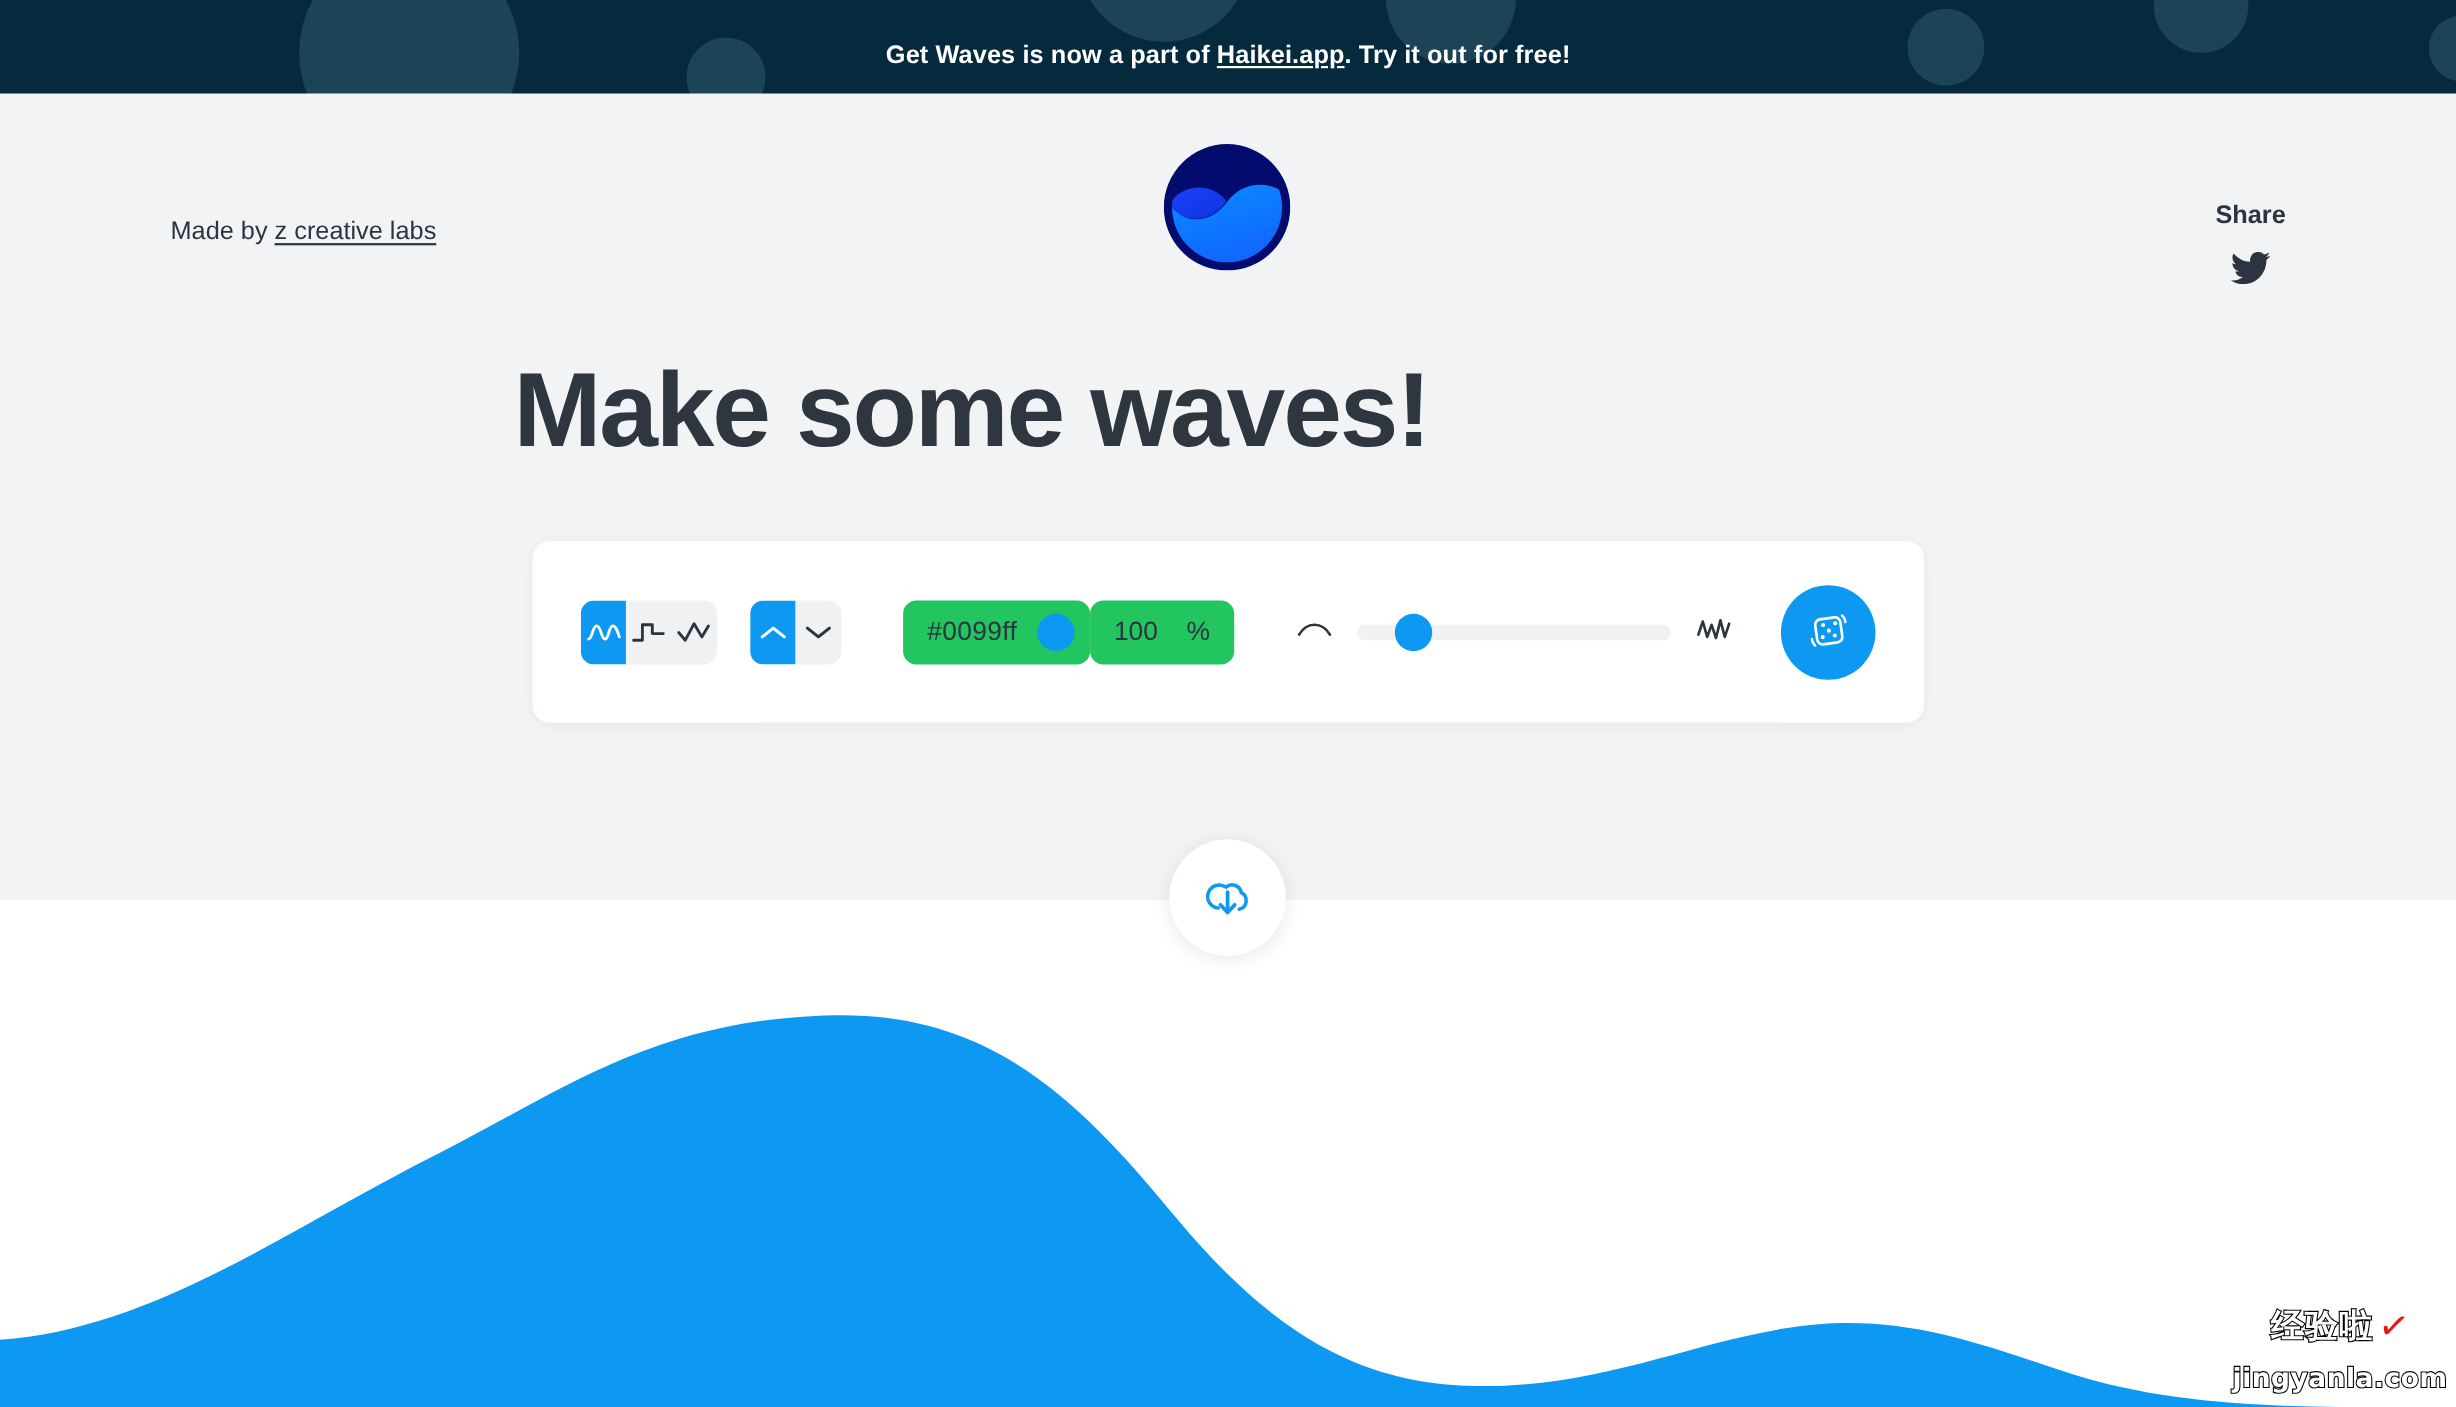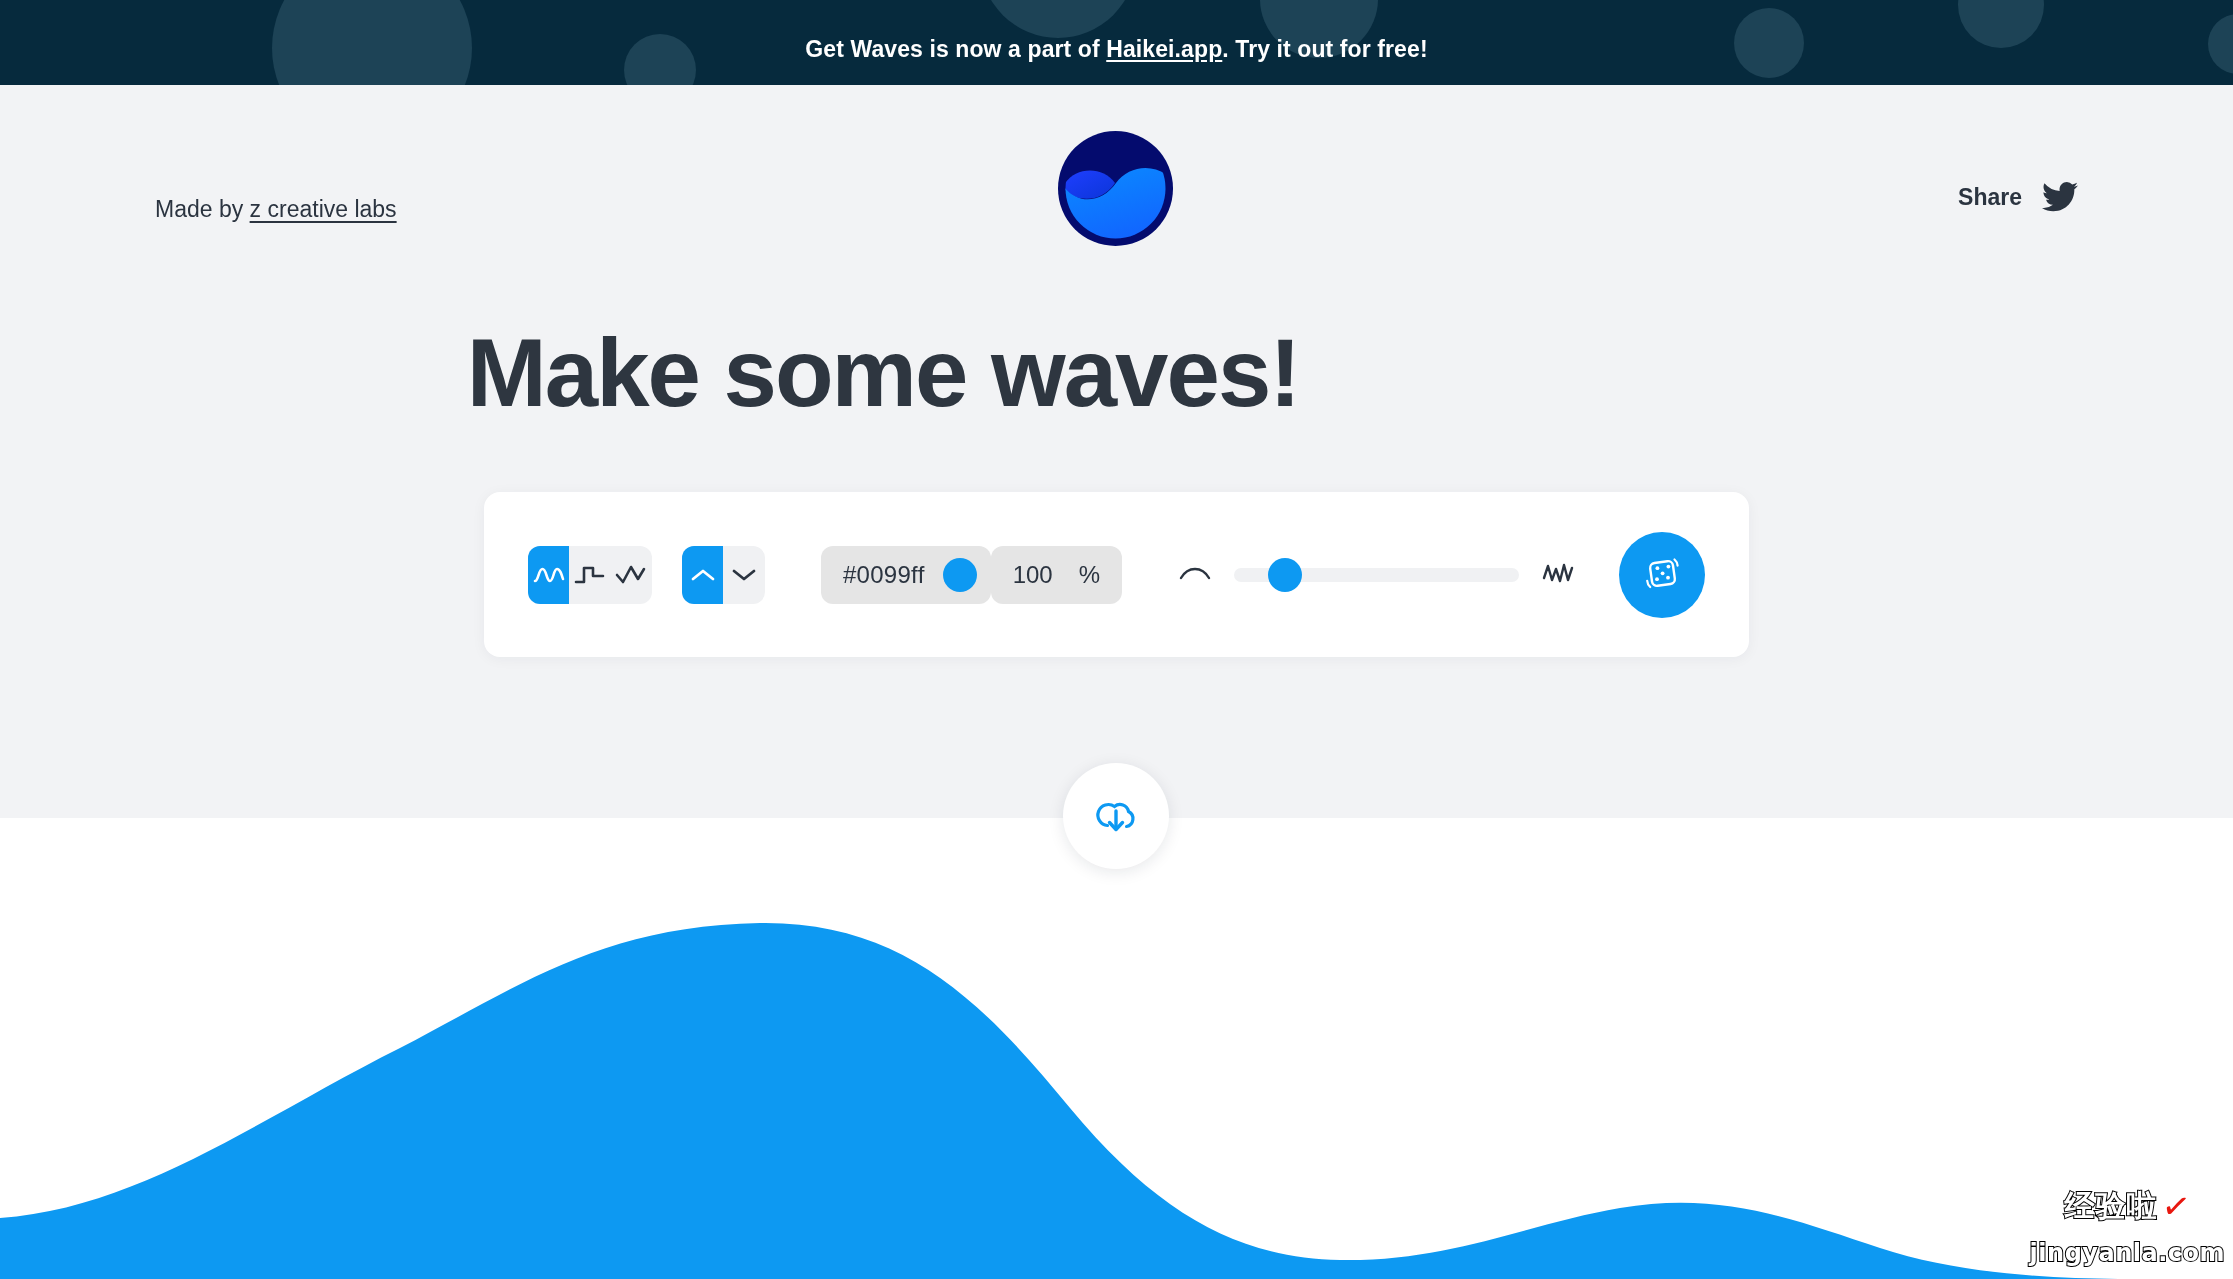--- a/index.html
+++ b/index.html
@@ -51,21 +51,21 @@
     color:#2b3440; text-decoration:underline; text-underline-offset:4px;
   }
 
   .logo {
     position:absolute; left:1058px; top:131px;
     width:115px; height:115px;
   }
 
   .share-wrap {
     position:absolute; right:155px; top:182px;
-    display:flex; align-items:center; gap:20px;
+    display:flex; align-items:center; gap:20px;flex-direction:column;
   }
   .share-label {
     font-size:23px; font-weight:bold; color:#2b3440;
   }
   .twitter-icon { width:36px; height:30px; display:block; }
 
   
   .headline {
     position:absolute; left:0; top:318px; width:1766px;
     text-align:center;
@@ -102,21 +102,21 @@
   .seg-btn.active { background:#0d99f2; }
   .seg-btn svg { display:block; }
   .seg-btn .stroke { stroke:#2b3440; }
   .seg-btn.active .stroke { stroke:#ffffff; }
 
   .seg-gap { width:42px; }
 
   
   .field {
     height:58px;
-    background:#e5e5e5;
+    background:#22c55e;
     border-radius:12px;
     display:flex; align-items:center;
     padding:0 14px 0 22px;
     gap:18px;
   }
   .field-color { margin-left:56px; }
   .hex-value {
     font-size:24px; color:#2b3440;
     letter-spacing:.3px;
   }

